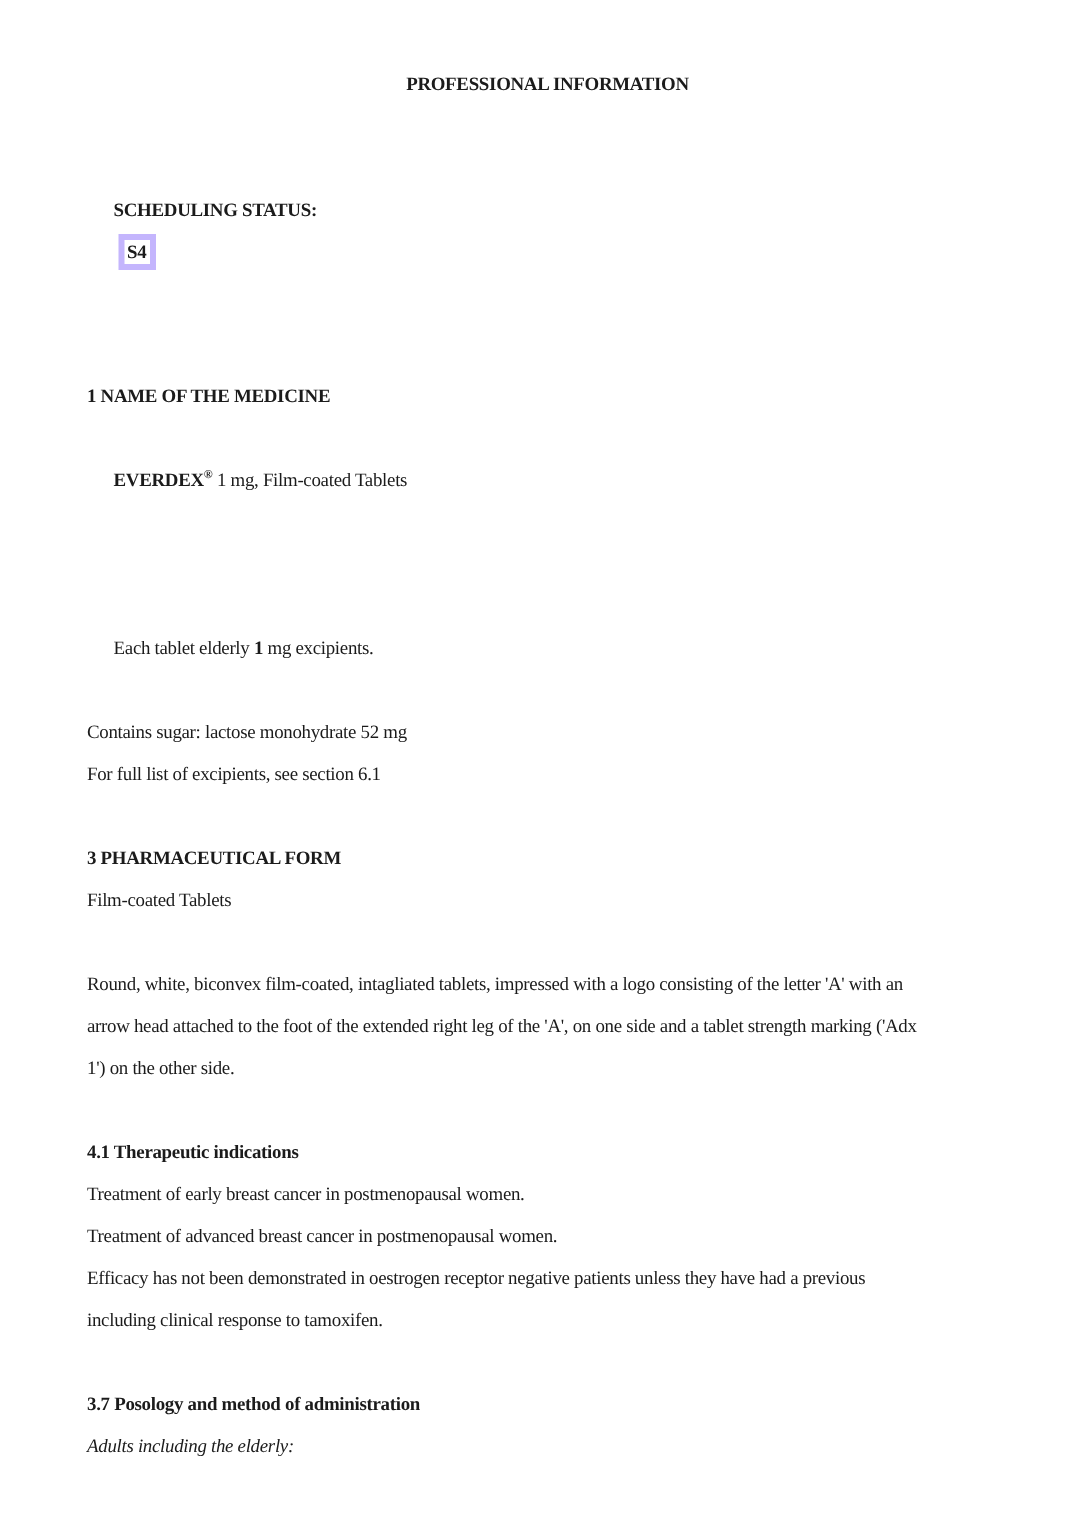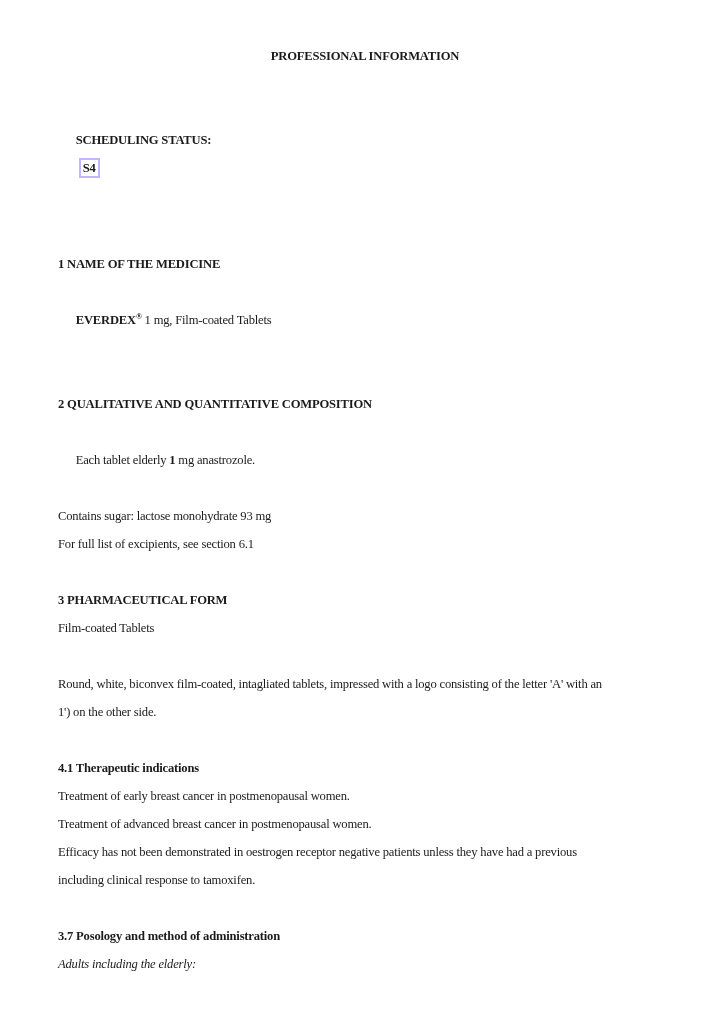--- a/index.html
+++ b/index.html
@@ -27,21 +27,21 @@
   .gap { height: 28px; }
   .title-row {
     text-align: center;
     font-weight: 700;
     width: 614px;
   }
   .bold { font-weight: 700; }
   .italic { font-style: italic; }
   .sched-box {
     display: inline-block;
-    border: 2px solid #c4b5fd;
+    border: 4px solid #c4b5fd;
     padding: 0 2px;
     margin-left: 3px;
     line-height: 16px;
     font-weight: 700;
   }
   .sect1-extra { margin-top: 12px; }
   sup.reg {
     font-size: 8px;
     vertical-align: super;
     line-height: 0;
@@ -65,35 +65,35 @@
 
     <div class="gap"></div>
 
     <div class="line bold sect1-extra">1 NAME OF THE MEDICINE</div>
     <div class="line">
       <span class="bold">EVERDEX</span><sup class="reg">®</sup><span> 1 mg, Film-coated Tablets</span>
     </div>
 
     <div class="gap"></div>
 
-    <div class="line bold">2 QUALITATIVE AND QUANTITATIVE COMPOSITION</div>
     <div class="line">
-      <span>Each tablet elderly </span><span class="bold">1</span><span> mg anastrozole.</span>
+      <span>Each tablet elderly </span><span class="bold">1</span><span> mg excipients.</span>
     </div>
-    <div class="line">Contains sugar: lactose monohydrate 93 mg</div>
+    <div class="line">Contains sugar: lactose monohydrate 52 mg</div>
     <div class="line">For full list of excipients, see section 6.1</div>
 
     <div class="gap"></div>
 
     <div class="line bold">3 PHARMACEUTICAL FORM</div>
     <div class="line">Film-coated Tablets</div>
 
     <div class="gap"></div>
 
     <div class="line">Round, white, biconvex film-coated, intagliated tablets, impressed with a logo consisting of the letter 'A' with an</div>
+    <div class="line">arrow head attached to the foot of the extended right leg of the 'A', on one side and a tablet strength marking ('Adx</div>
     <div class="line">1') on the other side.</div>
 
     <div class="gap"></div>
 
     <div class="line bold">4.1 Therapeutic indications</div>
     <div class="line">Treatment of early breast cancer in postmenopausal women.</div>
     <div class="line">Treatment of advanced breast cancer in postmenopausal women.</div>
     <div class="line">Efficacy has not been demonstrated in oestrogen receptor negative patients unless they have had a previous</div>
     <div class="line">including clinical response to tamoxifen.</div>
 

